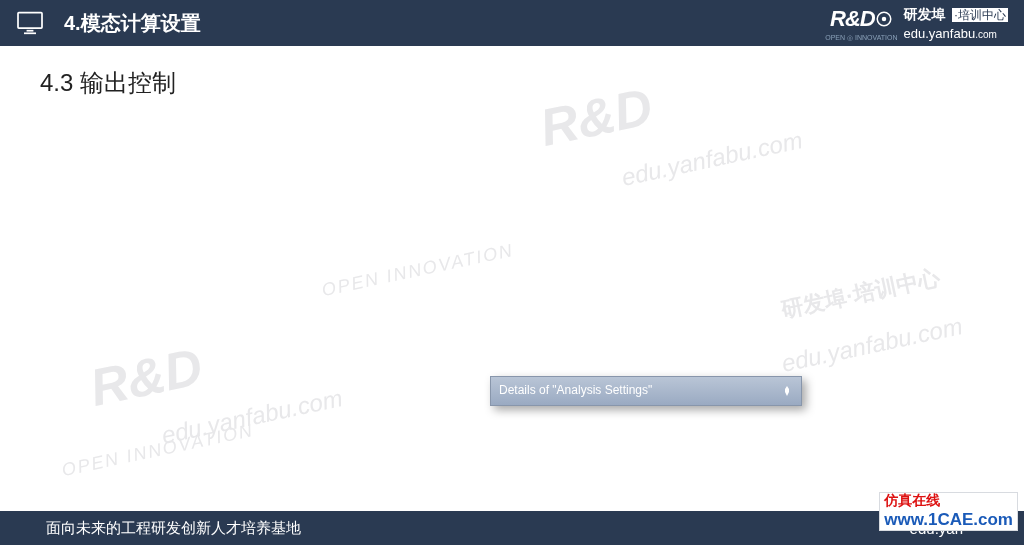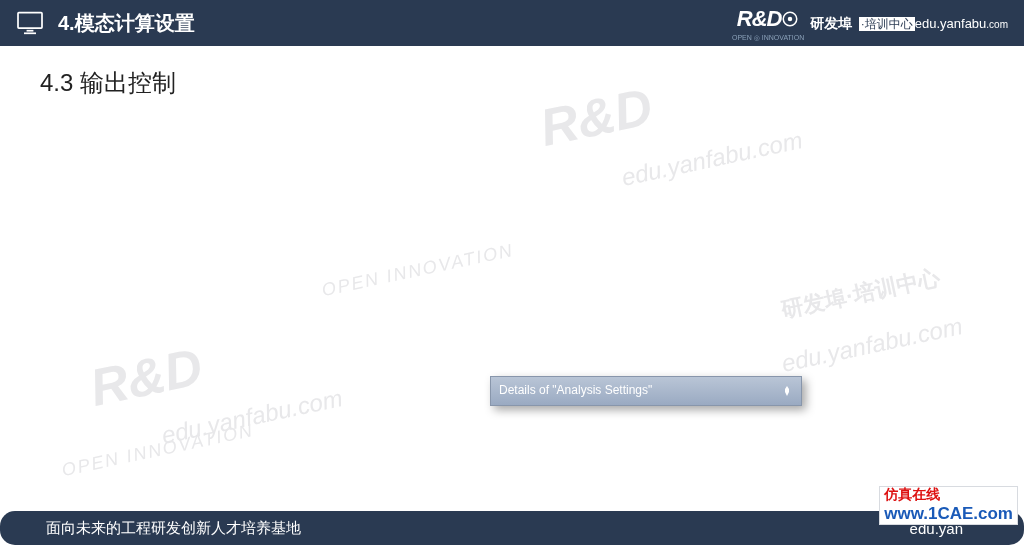--- a/index.html
+++ b/index.html
@@ -9,31 +9,31 @@
     .header-bar {
       width: 100%;
       height: 46px;
       background: #2a3a52;
       display: flex;
       align-items: center;
       padding: 0 16px;
       justify-content: space-between;
       color: #fff;
     }
-    .header-left { display: flex; align-items: center; gap: 14px; }
+    .header-left { display: flex; align-items: center; gap: 20px; }
     .monitor-icon { width: 28px; height: 24px; }
     .title-text { font-size: 20px; font-weight: bold; white-space: nowrap; }
     .header-right { display: flex; align-items: center; gap: 8px; }
     .logo-rd {
       display: flex; align-items: center; gap: 6px;
     }
     .rd-text { font-size: 22px; font-weight: bold; font-style: italic; letter-spacing: -1px; }
     .gear-icon { width: 18px; height: 18px; }
     .open-innov { font-size: 7px; color: #8aa0b8; line-height: 1; margin-top: 2px; }
-    .brand-stack { display: flex; flex-direction: row; }
+    .brand-stack { display: flex; flex-direction: column; }
     .brand-top { font-size: 14px; font-weight: bold; }
     .brand-bot { font-size: 13px; }
     .brand-com { font-size: 10px; }
 
     
     .content {
       position: relative;
       padding: 18px 40px 0 40px;
       height: calc(100% - 46px - 34px);
       color: #222;
@@ -88,26 +88,25 @@
       position: absolute;
       left: 0; right: 0; bottom: 0;
       height: 34px;
       background: #2a3a52;
       display: flex;
       align-items: center;
       justify-content: space-between;
       padding: 0 61px 0 46px;
       color: #fff;
       font-size: 15px;
-      border-radius: 15px;
     }
     .cae-badge {
       position: absolute;
       right: 6px;
-      bottom: 20px;
+      bottom: 14px;
       background: #fff;
       border: 1px solid #d8dbe0;
       padding: 0 4px;
       color: #164a9a;
       font-size: 14px;
       font-weight: bold;
       line-height: 1.2;
       z-index: 5;
     }
     .cae-top { color: #d11; font-size: 14px; font-family: "SimSun"; }

